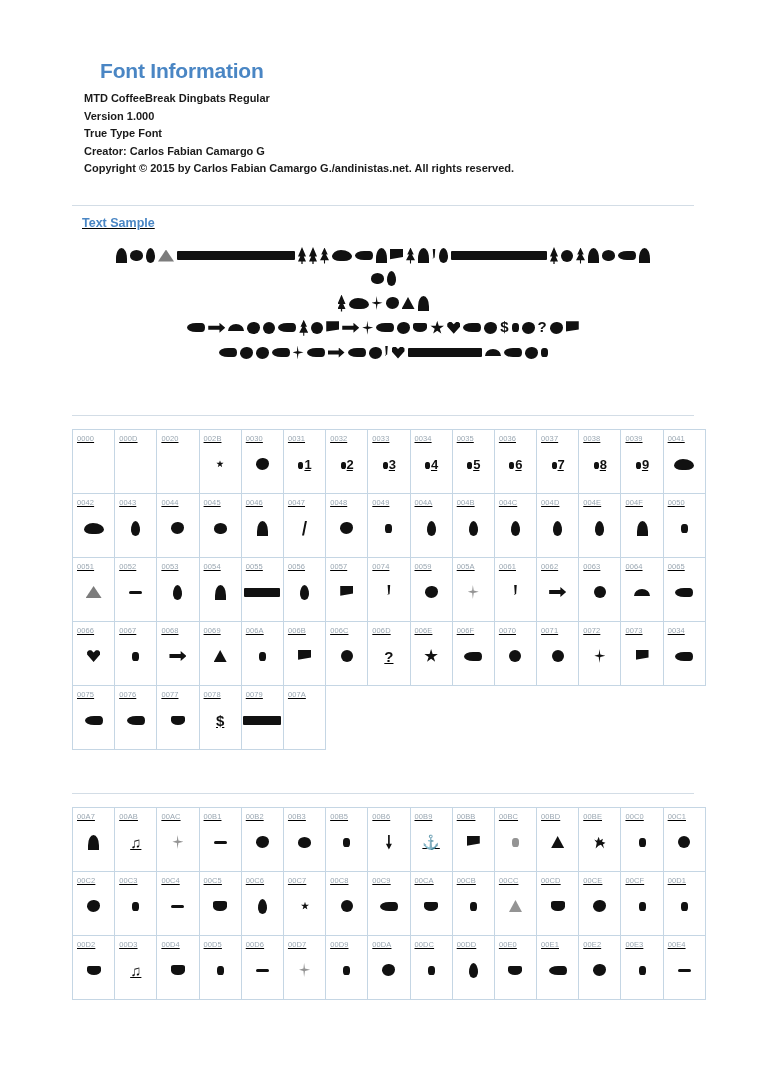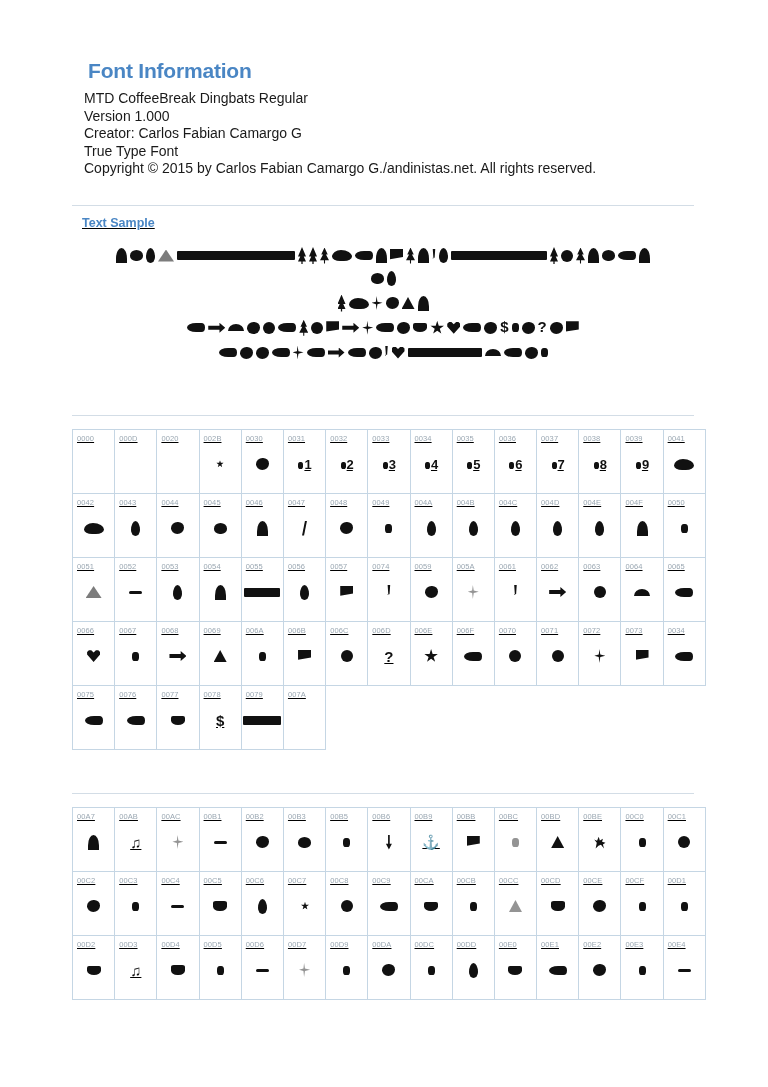--- a/index.html
+++ b/index.html
@@ -28,26 +28,26 @@
     position: absolute;
     left: 84px;
     top: 58px;
     width: 610px;
   }
   .doc-title {
     font-size: 21px;
     font-weight: bold;
     color: #4a86c4;
     letter-spacing: -0.2px;
-    margin: 0 0 6px 4px;
+    margin: 0 0 6px 16px;
     line-height: 26px;
   }
   .meta-line {
-    font-size: 14px;
-    font-weight: normal;
+    font-size: 11px;
+    font-weight: bold;
     color: #1a1a1a;
     line-height: 17.5px;
     white-space: nowrap;
   }
 
   
   .section {
     position: absolute;
     left: 72px;
     width: 622px;
@@ -158,22 +158,22 @@
 .d-num{position:relative;font-weight:bold;color:#111;font-family:"Liberation Sans",sans-serif;font-size:13px;letter-spacing:-1px;}
 </style></head>
 <body>
 
 <div class="page">
 
   <div class="header">
     <div class="doc-title">Font Information</div>
     <div class="meta-line">MTD CoffeeBreak Dingbats Regular</div>
     <div class="meta-line">Version 1.000</div>
+    <div class="meta-line">True Type Font</div>
     <div class="meta-line">Creator: Carlos Fabian Camargo G</div>
-    <div class="meta-line">True Type Font</div>
     <div class="meta-line">Copyright © 2015 by Carlos Fabian Camargo G./andinistas.net. All rights reserved.</div>
   </div>
 
   <div class="section" id="sec-sample" style="top:205px;">
     <div class="section-rule"></div>
     <div class="section-title">Text Sample</div>
     <div class="sample-block" id="sample-block">
         <div class="sample-row"><span class="gl"><span class="ding d-grass"></span></span><span class="gl"><span class="ding d-bug"></span></span><span class="gl"><span class="ding d-leaf"></span></span><span class="gl"><span class="ding d-stack"></span></span><span class="gl"><span class="ding d-bar" style="width: 118px;"></span></span><span class="gl"><span class="ding d-tree"></span></span><span class="gl"><span class="ding d-tree"></span></span><span class="gl"><span class="ding d-pine"></span></span><span class="gl"><span class="ding d-bear"></span></span><span class="gl"><span class="ding d-fish"></span></span><span class="gl"><span class="ding d-grass"></span></span><span class="gl"><span class="ding d-flag"></span></span><span class="gl"><span class="ding d-pine"></span></span><span class="gl"><span class="ding d-grass"></span></span><span class="gl"><span class="ding d-bang"></span></span><span class="gl"><span class="ding d-leaf"></span></span><span class="gl"><span class="ding d-bar" style="width: 96px;"></span></span><span class="gl"><span class="ding d-tree"></span></span><span class="gl"><span class="ding d-round"></span></span><span class="gl"><span class="ding d-pine"></span></span><span class="gl"><span class="ding d-grass"></span></span><span class="gl"><span class="ding d-bug"></span></span><span class="gl"><span class="ding d-fish"></span></span><span class="gl"><span class="ding d-grass"></span></span><span class="gl"><span class="ding d-bug"></span></span><span class="gl"><span class="ding d-leaf"></span></span></div>
         <div class="sample-row"><span class="gl"><span class="ding d-tree"></span></span><span class="gl"><span class="ding d-bear"></span></span><span class="gl"><span class="ding d-spark"></span></span><span class="gl"><span class="ding d-blob"></span></span><span class="gl"><span class="ding d-cone"></span></span><span class="gl"><span class="ding d-grass"></span></span></div>
         <div class="sample-row"><span class="gl"><span class="ding d-fish"></span></span><span class="gl"><span class="ding d-arrow"></span></span><span class="gl"><span class="ding d-wave"></span></span><span class="gl"><span class="ding d-blob"></span></span><span class="gl"><span class="ding d-round"></span></span><span class="gl"><span class="ding d-fish"></span></span><span class="gl"><span class="ding d-pine"></span></span><span class="gl"><span class="ding d-round"></span></span><span class="gl"><span class="ding d-flag"></span></span><span class="gl"><span class="ding d-arrow"></span></span><span class="gl"><span class="ding d-spark"></span></span><span class="gl"><span class="ding d-fish"></span></span><span class="gl"><span class="ding d-blob"></span></span><span class="gl"><span class="ding d-cup"></span></span><span class="gl"><span class="ding d-star"></span></span><span class="gl"><span class="ding d-heart"></span></span><span class="gl"><span class="ding d-fish"></span></span><span class="gl"><span class="ding d-blob"></span></span><span class="gl"><span style="font-weight: bold; font-size: 15px; color: rgb(17, 17, 17); font-family: &quot;Liberation Sans&quot;, sans-serif; line-height: 15px;">$</span></span><span class="gl"><span class="ding d-mini"></span></span><span class="gl"><span class="ding d-blob"></span></span><span class="gl"><span style="font-weight: bold; font-size: 15px; color: rgb(17, 17, 17); font-family: &quot;Liberation Sans&quot;, sans-serif; line-height: 15px;">?</span></span><span class="gl"><span class="ding d-blob"></span></span><span class="gl"><span class="ding d-flag"></span></span></div>

